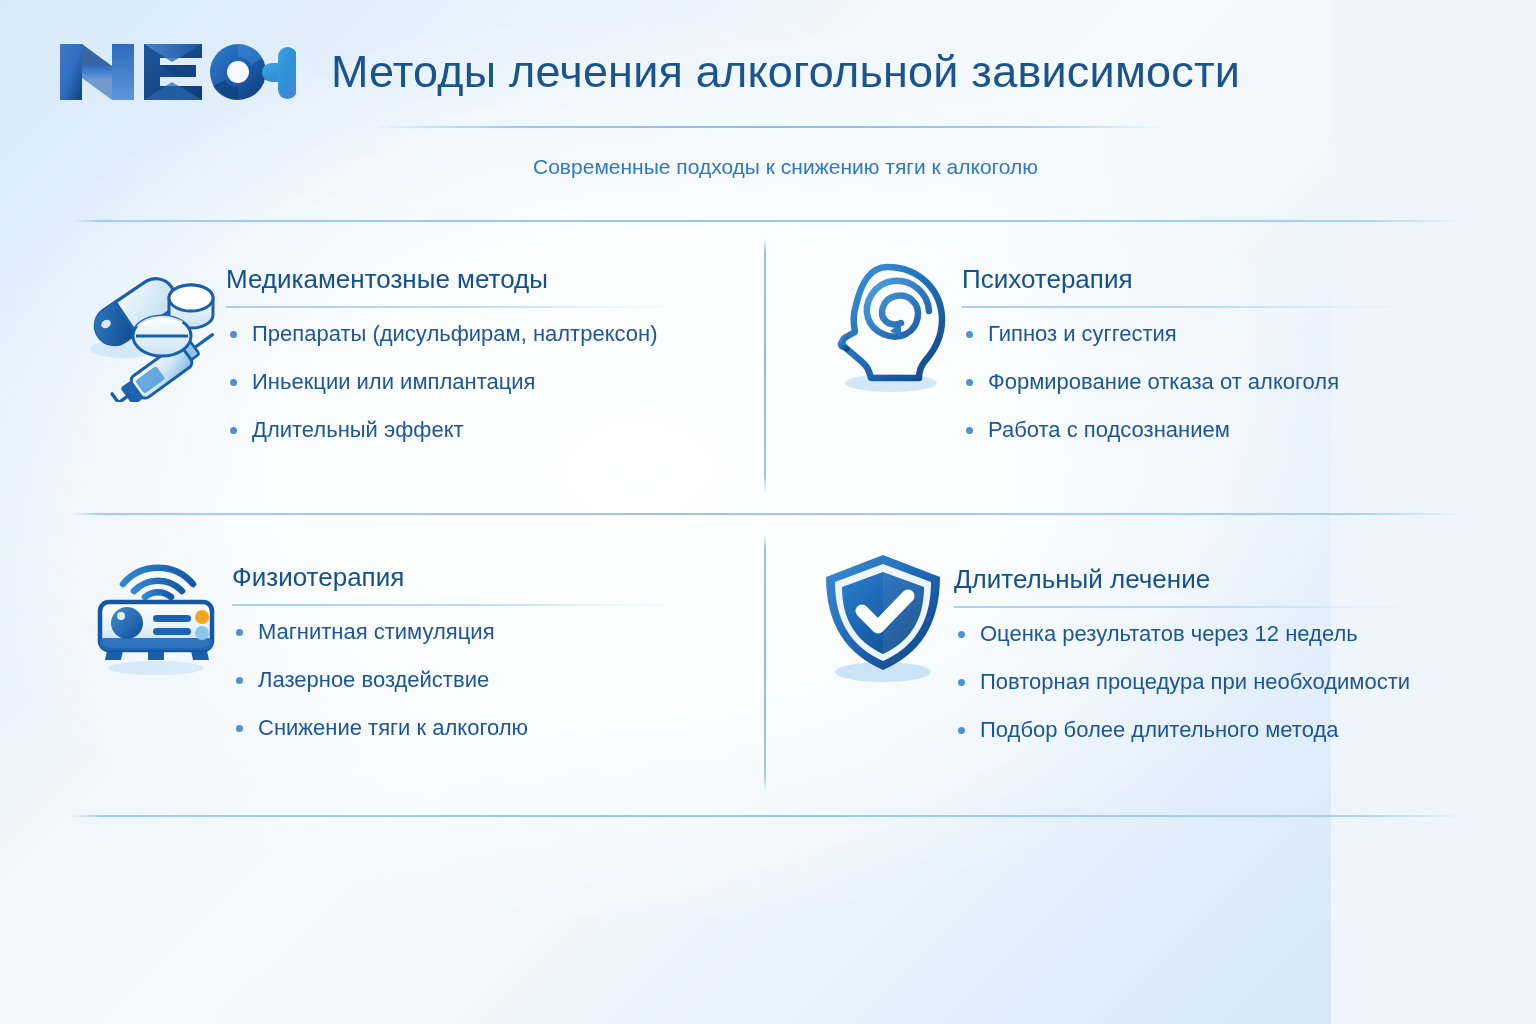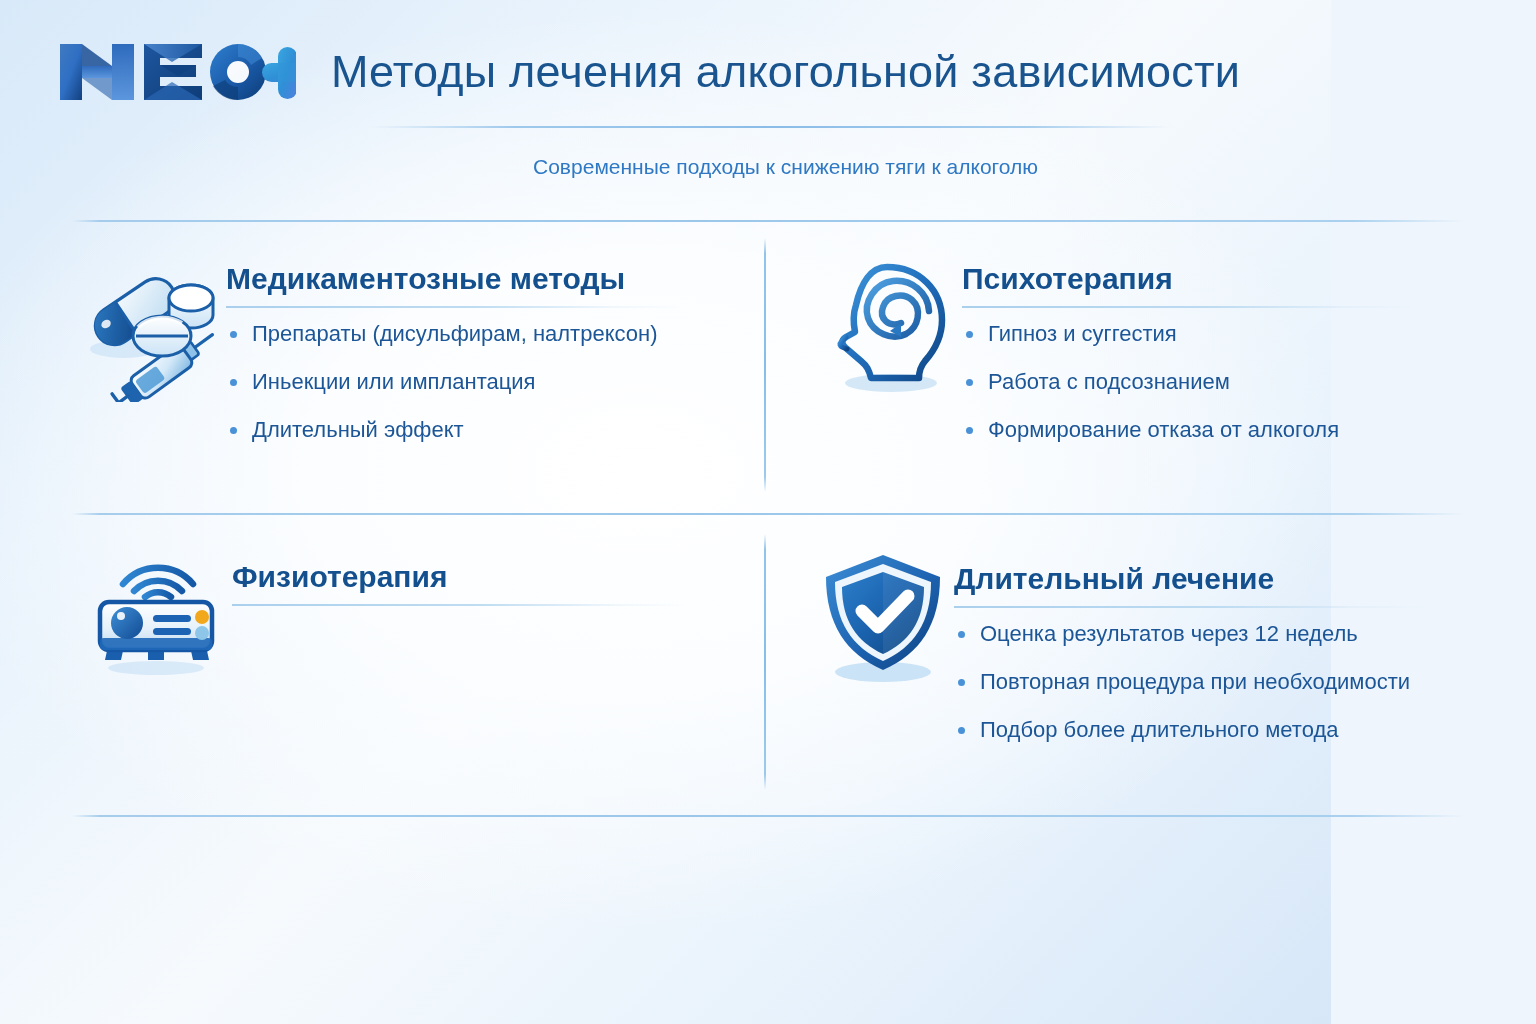--- a/index.html
+++ b/index.html
@@ -147,23 +147,23 @@
 
   .card-body {
     flex: 1 1 auto;
     min-width: 0;
     padding-top: 14px;
   }
   .card.c2 .card-body { padding-top: 18px; }
   .card.c3 .card-body { padding-top: 20px; }
 
   .card-title {
-    font-size: 30px;
+    font-size: 26px;
     line-height: 34px;
-    font-weight: 700;
+    font-weight: 400;
     color: #14508d;
     white-space: nowrap;
   }
 
   .card-underline {
     margin-top: 10px;
     height: 2px;
     width: 455px;
     background: linear-gradient(to right,
       rgba(166,205,236,0.95) 0%,
@@ -381,22 +381,22 @@
                    C 50 50 62 31 80 29
                    C 99 27 115 41 116 59" fill="none" stroke="url(#spiG)" stroke-width="6.5" stroke-linecap="round"></path>
           <path d="M88 71 l0 14 l-11 -6 z" fill="#2a77c2"></path>
         </svg>
       </div>
       <div class="card-body">
         <div class="card-title">Психотерапия</div>
         <div class="card-underline"></div>
         <ul class="bullets">
           <li>Гипноз и суггестия</li>
+          <li>Формирование отказа от алкоголя</li>
           <li>Работа с подсознанием</li>
-          <li>Формирование отказа от алкоголя</li>
         </ul>
       </div>
     </div>
 
     <div class="card c2">
       <div class="card-icon">
         <svg width="152" height="132" viewBox="0 0 152 132">
           <defs>
             <linearGradient id="devG" x1="0" y1="0" x2="0" y2="1">
               <stop offset="0" stop-color="#ffffff"></stop>
@@ -432,20 +432,25 @@
           <rect x="73" y="69" width="38" height="7" rx="3.5" fill="#1c63b4"></rect>
           <rect x="73" y="82" width="38" height="7" rx="3.5" fill="#1c63b4"></rect>
 
           <circle cx="122" cy="71" r="7" fill="#f2a81c"></circle>
           <circle cx="122" cy="87" r="7" fill="#8ec6e9"></circle>
         </svg>
       </div>
       <div class="card-body">
         <div class="card-title">Физиотерапия</div>
         <div class="card-underline"></div>
+        <ul class="bullets">
+          <li>Магнитная стимуляция</li>
+          <li>Лазерное воздействие</li>
+          <li>Снижение тяги к алкоголю</li>
+        </ul>
       </div>
     </div>
 
     <div class="card c3">
       <div class="card-icon">
         <svg width="142" height="142" viewBox="0 0 142 142">
           <defs>
             <linearGradient id="shOuter" x1="0" y1="0" x2="1" y2="1">
               <stop offset="0" stop-color="#3d8ed6"></stop>
               <stop offset="0.55" stop-color="#1d63b1"></stop>

